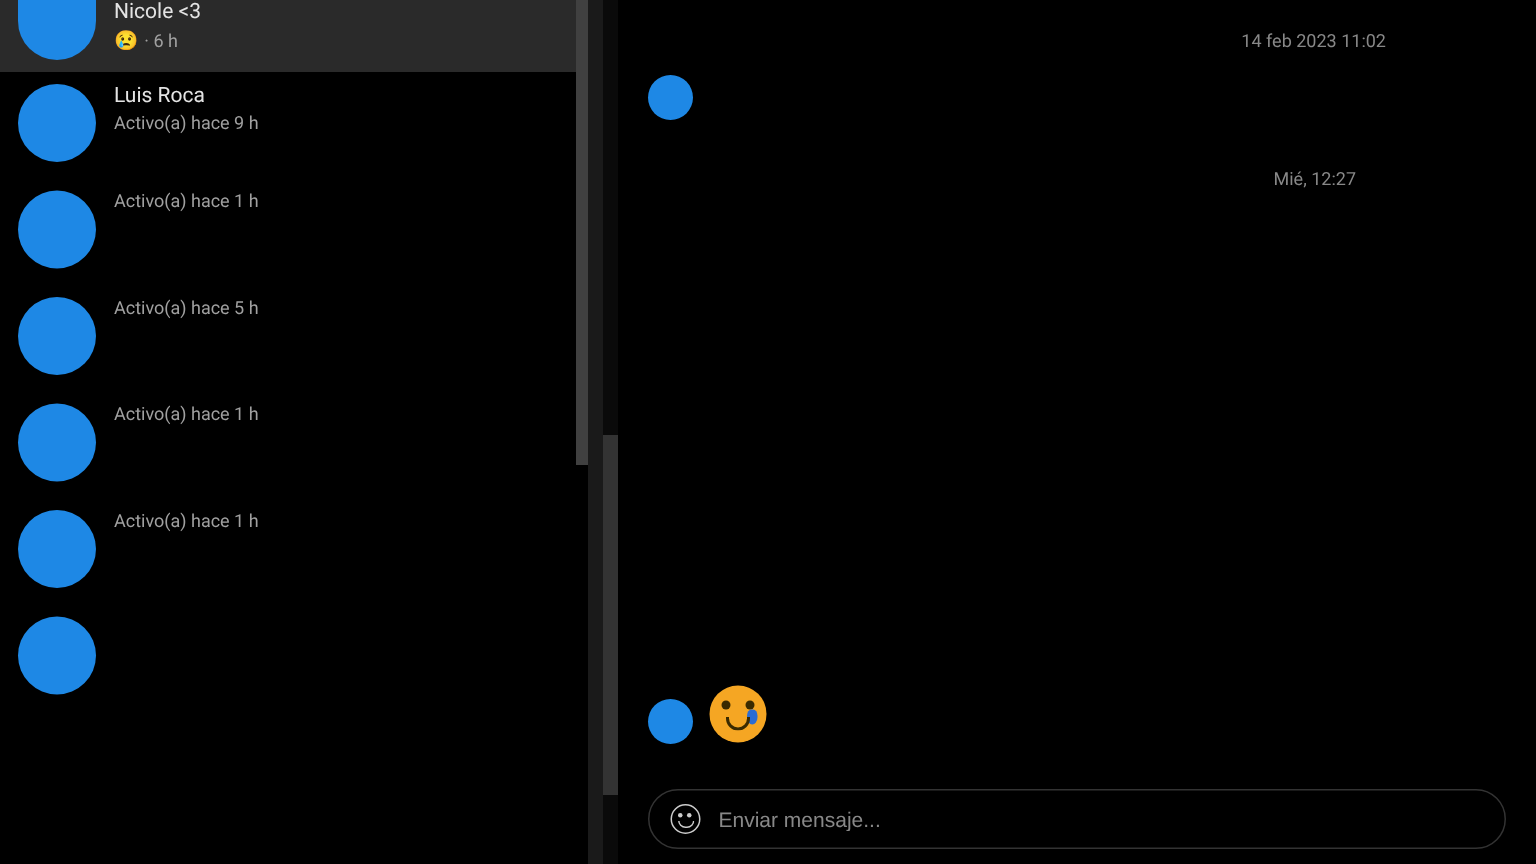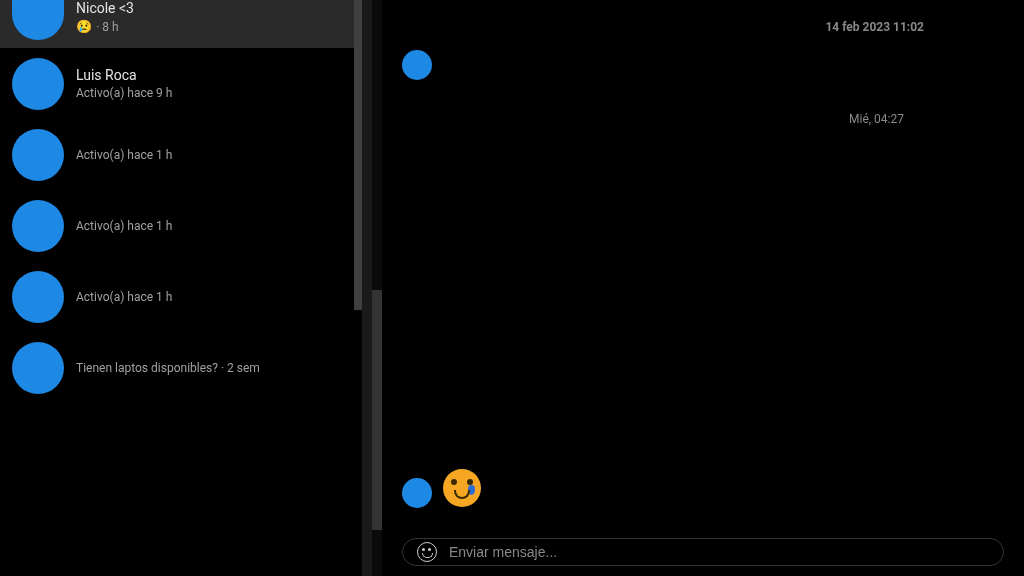--- a/index.html
+++ b/index.html
@@ -6,37 +6,37 @@
     body {
       width: 1024px;
       height: 576px;
       background: #000;
       color: #fff;
       font-family: -apple-system, BlinkMacSystemFont, "Segoe UI", Roboto, sans-serif;
       overflow: hidden;
       display: flex;
     }
     .sidebar {
-      width: 362px;
+      width: 392px;
       height: 576px;
       background: #000;
       overflow-y: auto;
       position: relative;
     }
     .sidebar-scroll {
       position: absolute;
       right: 0;
       top: 0;
       width: 8px;
       height: 310px;
       background: #404040;
     }
     .conv-item {
       display: flex;
-      align-items: center;
+      align-items: flex-start;
       padding: 8px 12px;
       height: 71px;
       cursor: pointer;
     }
     .conv-item.selected {
       background: #2a2a2a;
     }
     .conv-item.selected.first {
       height: 48px;
       padding-top: 0;
@@ -111,21 +111,20 @@
       overflow-y: auto;
       display: flex;
       flex-direction: column;
     }
     .timestamp-row {
       text-align: right;
       padding-right: 60px;
       color: #888;
       font-size: 12px;
       margin-bottom: 16px;
-      font-weight: bold;
     }
     .timestamp-center {
       text-align: right;
       padding-right: 80px;
       color: #888;
       font-size: 12px;
       margin: 20px 0;
     }
     .msg-row {
       display: flex;
@@ -187,21 +186,21 @@
       width: 7px;
       height: 10px;
       background: #2b6cd4;
       border-radius: 50% 50% 60% 60%;
     }
     .spacer-grow { flex: 1; }
     .input-bar {
       display: flex;
       align-items: center;
       margin: 8px 20px 10px 30px;
-      height: 28px;
+      height: 40px;
       border: 1px solid #333;
       border-radius: 22px;
       padding: 0 14px;
       gap: 12px;
     }
     .smile-icon {
       width: 20px;
       height: 20px;
       border: 1.5px solid #ccc;
       border-radius: 50%;
@@ -245,81 +244,84 @@
 </head>
 <body>
 
 <div class="sidebar">
   <div class="conv-item selected first">
     <div class="avatar first-cut"></div>
     <div class="conv-text">
       <div class="conv-name">Nicole &lt;3</div>
       <div class="conv-preview">
         <span class="small-emoji">😢</span>
-        <span>· 8 h</span>
+        <span>· 6 h</span>
       </div>
     </div>
   </div>
 
   <div class="conv-item">
     <div class="avatar"></div>
     <div class="conv-text">
       <div class="conv-name">Luis Roca</div>
       <div class="conv-preview">Activo(a) hace 9 h</div>
     </div>
   </div>
 
 
   <div class="conv-item">
     <div class="avatar"></div>
     <div class="conv-text">
       <div class="conv-preview">Activo(a) hace 1 h</div>
     </div>
   </div>
 
+  <div class="conv-item">
+    <div class="avatar"></div>
+    <div class="conv-text">
+      <div class="conv-preview">Activo(a) hace 5 h</div>
+    </div>
+  </div>
 
   <div class="conv-item">
     <div class="avatar"></div>
     <div class="conv-text">
       <div class="conv-preview">Activo(a) hace 1 h</div>
     </div>
   </div>
 
   <div class="conv-item">
     <div class="avatar"></div>
     <div class="conv-text">
       <div class="conv-preview">Activo(a) hace 1 h</div>
     </div>
   </div>
 
   <div class="conv-item">
     <div class="avatar"></div>
-    <div class="conv-text">
-      <div class="conv-preview">Tienen laptos disponibles? · 2 sem</div>
-    </div>
   </div>
 
   <div class="sidebar-scroll"></div>
 </div>
 
 <div class="divider"></div>
 
 <div class="chat-area">
   <div class="chat-scroll">
     <div class="chat-scroll-thumb"></div>
   </div>
 
   <div class="chat-messages">
     <div class="timestamp-row">14 feb 2023 11:02</div>
 
     <div class="msg-row">
       <div class="msg-avatar"></div>
     </div>
 
-    <div class="timestamp-center">Mié, 04:27</div>
+    <div class="timestamp-center">Mié, 12:27</div>
 
     <div class="spacer-grow"></div>
 
 
     <div class="msg-row" style="margin-top:30px;">
       <div class="msg-avatar"></div>
       <div class="big-emoji">
         <div class="emoji-face">
           <div class="tear"></div>
         </div>

